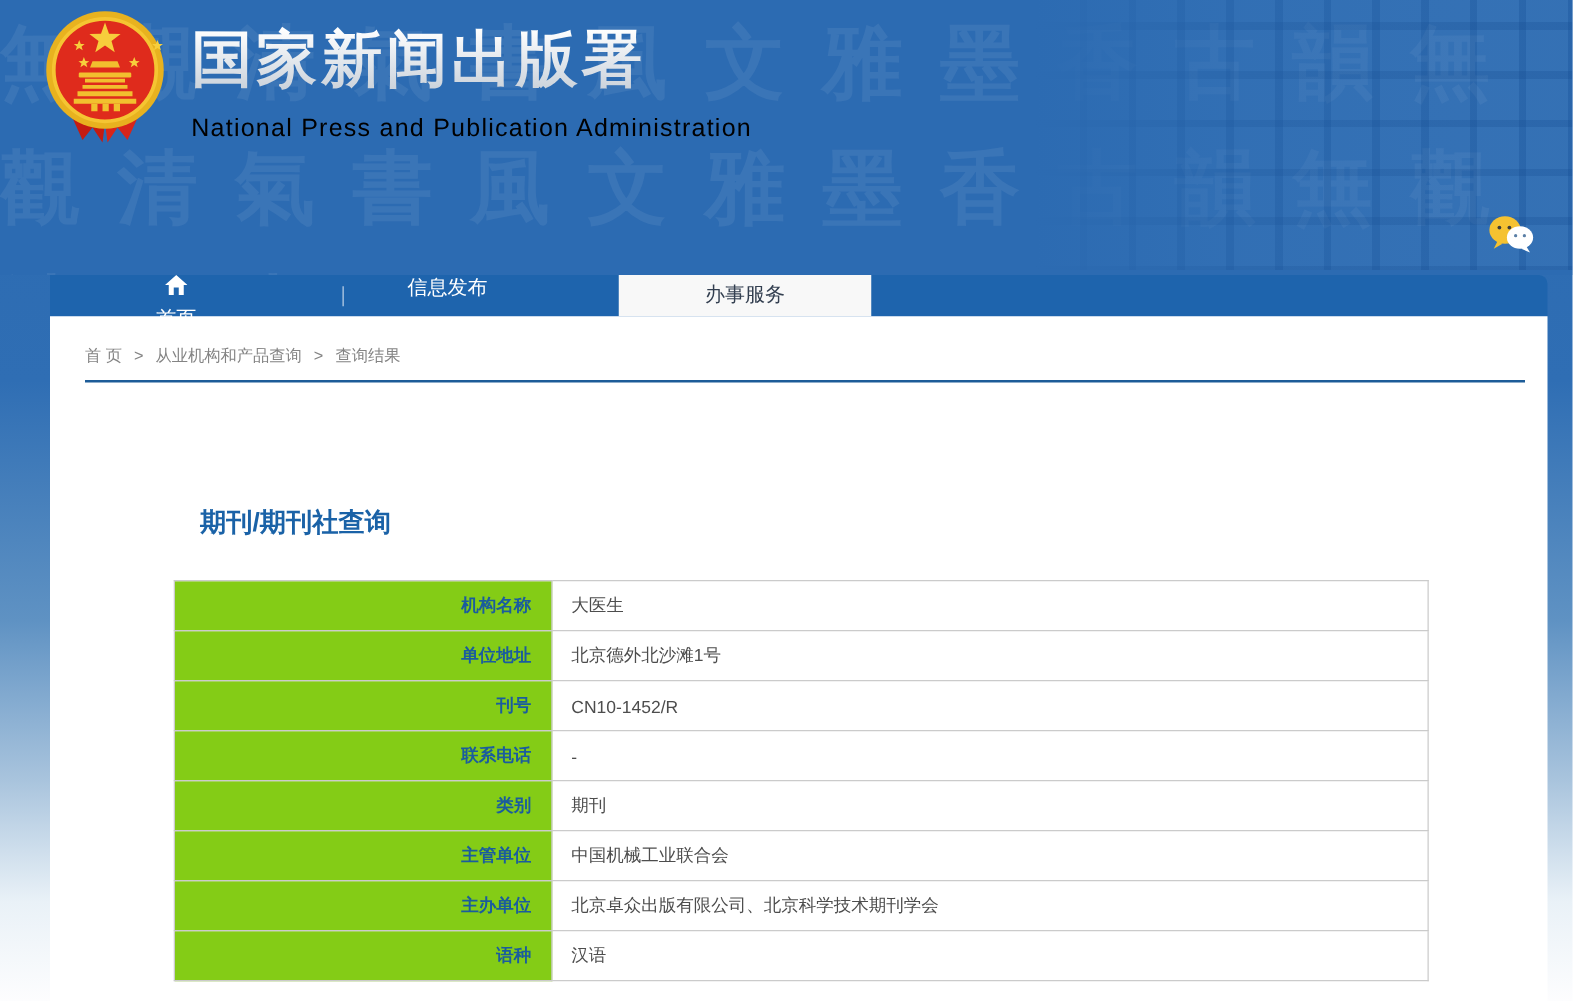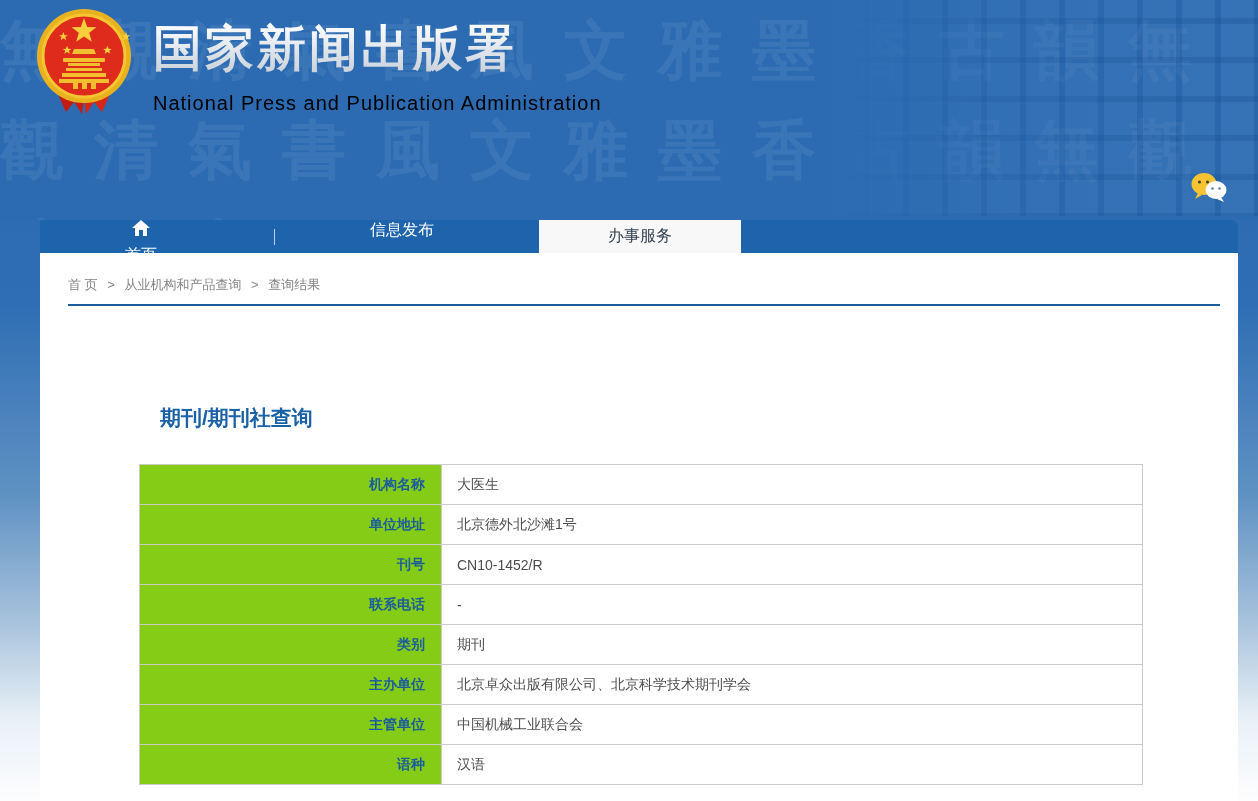--- a/index.html
+++ b/index.html
@@ -55,21 +55,21 @@
 
   
   .main-nav {
     position:absolute; top:220px; left:40px; width:1198px; height:33px;
     background:#1e64ad; border-top-right-radius:7px;
     display:flex; align-items:center; color:#fff; font-size:16px;
   }
   .nav-item { display:flex; align-items:center; cursor:pointer; height:100%;flex-direction:column; }
   .nav-home { margin-left:85px; gap:9px; }
   .nav-divider { width:1px; height:16px; background:rgba(255,255,255,.7); margin-left:117px; }
-  .nav-info { margin-left:95px;text-align:center; }
+  .nav-info { margin-left:51px;text-align:center; }
   .nav-active {
     margin-left:105px; width:202px; background:#f8f8f8; color:#333f50;
     justify-content:center; font-weight:normal;
   }
 
   
   .content {
     position:absolute; top:253px; left:40px; width:1198px; height:548px;
     background:#fff;
   }
@@ -186,26 +186,26 @@
         </tr>
         <tr>
           <th>联系电话</th>
           <td>-</td>
         </tr>
         <tr>
           <th>类别</th>
           <td>期刊</td>
         </tr>
         <tr>
+          <th>主管单位</th>
+          <td>中国机械工业联合会</td>
+        </tr>
+        <tr>
           <th>主办单位</th>
           <td>北京卓众出版有限公司、北京科学技术期刊学会</td>
-        </tr>
-        <tr>
-          <th>主管单位</th>
-          <td>中国机械工业联合会</td>
         </tr>
         <tr>
           <th>语种</th>
           <td>汉语</td>
         </tr>
       </tbody>
   </table>
 </main>
 
 </body></html>

